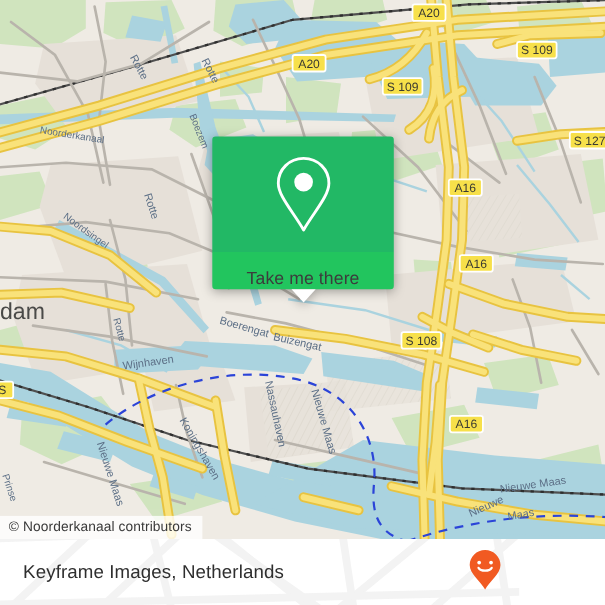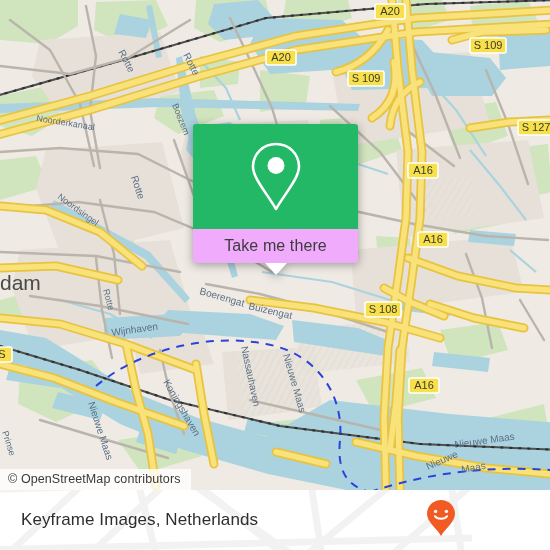--- a/index.html
+++ b/index.html
@@ -37,24 +37,24 @@
     filter:drop-shadow(0 2px 5px rgba(0,0,0,.35));
   }
   .popup-green{
     background:#22b865;
     height:105px;
     border-radius:3px 3px 0 0;
     display:flex;align-items:center;justify-content:center;
   }
   .popup-green svg{display:block;}
   .popup-white{
-    background:#f0abfc;
+    background:#22c55e;
     height:34px;
     border-radius:0 0 3px 3px;
-    display:flex;align-items:center;justify-content:center;
+    display:flex;align-items:flex-end;justify-content:center;
   }
   .popup-label{
     font-size:16px;color:#3c3c3c;letter-spacing:.1px;
   }
   .popup-tail{
     position:absolute;left:50%;top:139px;
     transform:translateX(-50%);
     width:0;height:0;
     border-left:11px solid transparent;
     border-right:11px solid transparent;
@@ -355,21 +355,21 @@
             <rect x="409" y="378" width="30" height="15" rx="2" fill="#f7e04a" stroke="#ffffff" stroke-width="1.6"></rect>
             <text x="424" y="389.4" text-anchor="middle" font-size="11" font-family="&quot;Liberation Sans&quot;, sans-serif" fill="#3a3a32">A16</text>
           </g>
           <g>
             <rect x="-8" y="347" width="20" height="15" rx="2" fill="#f7e04a" stroke="#ffffff" stroke-width="1.6"></rect>
             <text x="2" y="358.4" text-anchor="middle" font-size="11" font-family="&quot;Liberation Sans&quot;, sans-serif" fill="#3a3a32">S</text>
           </g>
         </g>
     </svg>
 
-    <div class="attrib">© OpenStreetMap contributors</div>
+    <div class="attrib">© Noorderkanaal contributors</div>
   </div>
 
   <div class="popup">
     <div class="popup-green">
       <span>
         <svg width="56" height="74" viewBox="0 0 56 74" xmlns="http://www.w3.org/2000/svg">
           <path d="M28 4 C15 4 5 14 5 26.5 C5 38 18 52 28 69 C38 52 51 38 51 26.5 C51 14 41 4 28 4 Z" fill="none" stroke="#ffffff" stroke-width="2.6" stroke-linejoin="round"></path>
           <circle cx="28" cy="25.5" r="8.5" fill="#ffffff"></circle>
         </svg>
       </span>

